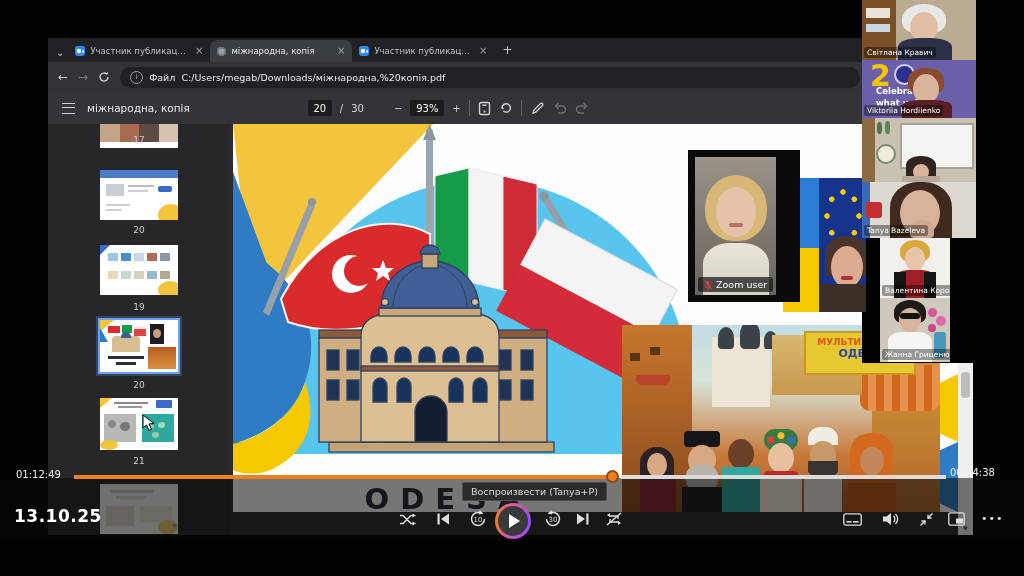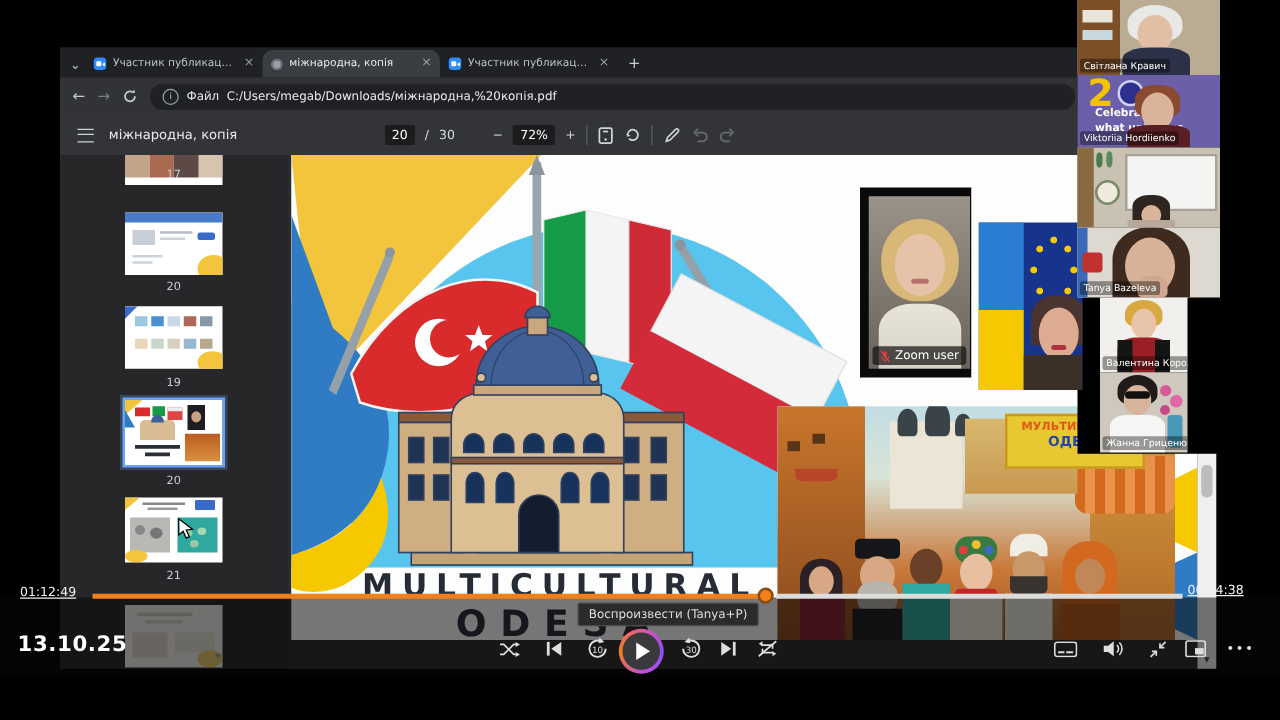--- a/index.html
+++ b/index.html
@@ -38,21 +38,21 @@
   .vthumb{left:3px;top:248px;width:9px;height:26px;background:#bdbdbd;border-radius:4px;position:absolute;}
   .thumb{left:52px;width:78px;background:#fff;position:absolute;overflow:hidden;}
   .tlab{width:78px;left:52px;text-align:center;color:#c9cdd2;font-size:9px;position:absolute;}
   .thumb.sel{outline:2px solid #6aa2f8;box-shadow:0 0 0 4px rgba(106,162,248,.25);}
   
   .tile{overflow:hidden;z-index:8;background:#222;}
   .pname{position:absolute;left:2px;bottom:2px;background:rgba(0,0,0,.38);color:#fff;font-size:7.5px;padding:1px 3px;border-radius:2px;display:flex;gap:2px;align-items:center;white-space:nowrap;}
   .face{position:absolute;border-radius:50%;}
   
   .dim{left:0;top:478px;width:1024px;height:62px;background:rgba(8,8,8,.55);z-index:20;}
-  .timelab{color:#f0f0f0;font-size:10px;z-index:22;text-decoration:underline;}
+  .timelab{color:#f0f0f0;font-size:10px;z-index:22;}
   .barO{left:74px;top:475px;width:534px;height:4px;background:#f08019;z-index:21;}
   .barS{left:621px;top:475px;width:325px;height:4px;background:#dcdcdc;z-index:21;}
   .knob{left:606px;top:470px;width:13px;height:13px;border-radius:50%;background:#f08019;border:2.5px solid #8a4a10;box-sizing:border-box;z-index:22;}
   .tooltip{left:462px;top:482px;background:#2b2b2b;border:1px solid #4d4d4d;color:#ddd;font-size:9.5px;padding:3px 8px;border-radius:2px;z-index:23;white-space:nowrap;}
   .pico{z-index:22;}
   .playbtn{left:495px;top:503px;width:36px;height:36px;border-radius:50%;z-index:22;
            background:conic-gradient(#e8589a,#8f4bff,#c84fd8,#f08019,#e8589a);display:flex;align-items:center;justify-content:center;}
   .playbtn .inner{width:30px;height:30px;border-radius:50%;background:#3a3a3c;display:flex;align-items:center;justify-content:center;}
   .ptri{width:0;height:0;border-left:11px solid #fff;border-top:7px solid transparent;border-bottom:7px solid transparent;margin-left:3px;}
   .wline{color:rgba(255,255,255,.45);z-index:22;}
@@ -104,21 +104,21 @@
 
     <div class="abs pdfbar">
       <div class="burger"></div>
       <span class="pdftitle">міжнародна, копія</span>
       <div style="display:flex;align-items:center;gap:8px;margin-left:118px;">
         <span class="pgbox">20</span>
         <span>/</span>
         <span>30</span>
         <span style="width:14px;"></span>
         <span class="tbico">−</span>
-        <span class="zbox">72%</span>
+        <span class="zbox">93%</span>
         <span class="tbico">+</span>
         <span class="vsep"></span>
         <svg width="13" height="15" viewBox="0 0 13 15">
             <rect x="1.5" y="1.5" width="10" height="12" rx="1.5" fill="none" stroke="#cfd3d8" stroke-width="1.4"></rect>
             <circle cx="6.5" cy="10.5" r="1" fill="#cfd3d8"></circle>
             <rect x="4.5" y="3.5" width="4" height="1.4" fill="#cfd3d8"></rect>
           </svg>
         <svg width="14" height="14" viewBox="0 0 14 14">
             <path d="M3 7a4.2 4.2 0 1 1 1.3 3" stroke="#cfd3d8" stroke-width="1.4" fill="none"></path>
             <path d="M2.2 6 3 8.6 5.4 7.3" fill="#cfd3d8"></path>
@@ -297,21 +297,20 @@
               <rect x="189" y="130" width="16" height="14" fill="#caa87e"></rect>
               <path d="M187,130 a10,9 0 0 1 20,0 z" fill="#3f5f95"></path>
               <circle cx="152" cy="178" r="3.5" fill="#dcc093"></circle>
                 <circle cx="242" cy="178" r="3.5" fill="#dcc093"></circle>
             </g>
 
             <polygon points="725,250 725,318 655,285" fill="#f5c800"></polygon>
             <polygon points="725,318 725,388 650,352" fill="#2f7cc4"></polygon>
           </svg>
 
-          <div class="abs" style="left:40px;top:330px;width:350px;text-align:center;color:#262b36;font-size:25px;font-weight:600;letter-spacing:7px;">MULTICULTURAL</div>
           <div class="abs" style="left:40px;top:358px;width:350px;text-align:center;color:#262b36;font-size:29px;font-weight:600;letter-spacing:11px;">ODESA</div>
 
           <div class="abs" style="left:389px;top:201px;width:318px;height:187px;overflow:hidden;background:linear-gradient(#c2dde4 0%,#d8e4d8 30%,#c87838 70%,#a85828 100%);">
             <div class="abs" style="left:0;top:0;width:70px;height:187px;background:linear-gradient(#c8762c,#8a4a1e);"></div>
             <div class="abs" style="left:8px;top:28px;width:10px;height:8px;background:#5a3416;"></div>
             <div class="abs" style="left:28px;top:22px;width:10px;height:8px;background:#5a3416;"></div>
             <div class="abs" style="left:14px;top:50px;width:34px;height:10px;background:#b8442a;border-radius:0 0 6px 6px;"></div>
             <div class="abs" style="left:250px;top:0;width:68px;height:187px;background:linear-gradient(#d8a040,#b06828);"></div>
             <div class="abs" style="left:238px;top:40px;width:80px;height:46px;background:repeating-linear-gradient(90deg,#d2691e 0 8px,#e8924a 8px 16px);border-radius:0 0 10px 10px;"></div>
             <div class="abs" style="left:90px;top:12px;width:58px;height:70px;background:#ece4d4;"></div>
@@ -370,21 +369,21 @@
       radial-gradient(circle at 78% 78%,#f5c800 2.5px,transparent 3px),
       radial-gradient(circle at 22% 22%,#f5c800 2.5px,transparent 3px),
       radial-gradient(circle at 10% 50%,#f5c800 2.5px,transparent 3px),
       radial-gradient(circle at 22% 78%,#f5c800 2.5px,transparent 3px);"></div>
     <div class="abs" style="left:42px;top:58px;width:44px;height:40px;background:#4a3430;border-radius:45% 45% 0 0;"></div>
     <div class="face" style="left:48px;top:68px;width:32px;height:42px;background:#ddab90;"></div>
     <div class="abs" style="left:58px;top:98px;width:12px;height:4px;background:#b03040;border-radius:2px;"></div>
     <div class="abs" style="left:36px;top:106px;width:47px;height:28px;background:#3a3028;"></div>
   </div>
 
-  <div class="abs" style="left:688px;top:150px;width:89px;height:152px;z-index:7;background:#0a0a0a;padding:0;">
+  <div class="abs" style="left:688px;top:150px;width:112px;height:152px;z-index:7;background:#0a0a0a;padding:0;">
     <div class="abs" style="left:7px;top:7px;width:81px;height:138px;background:linear-gradient(#99938a,#7c766d 60%,#6a645c);overflow:hidden;">
       <div class="abs" style="left:10px;top:18px;width:62px;height:66px;background:#d9b877;border-radius:50% 50% 45% 45%;"></div>
       <div class="face" style="left:21px;top:30px;width:40px;height:50px;background:#e6c3a8;"></div>
       <div class="abs" style="left:34px;top:66px;width:14px;height:4px;background:#b5706a;border-radius:2px;"></div>
       <div class="abs" style="left:8px;top:86px;width:66px;height:52px;background:linear-gradient(#e8e4da,#d6d2c6);border-radius:40% 40% 0 0;"></div>
     </div>
     <div class="abs" style="left:10px;bottom:10px;background:rgba(20,20,20,.72);border-radius:3px;padding:2px 6px;display:flex;align-items:center;gap:4px;">
       <svg width="8" height="10" viewBox="0 0 8 10">
           <rect x="2.6" y="1" width="2.8" height="5" rx="1.4" fill="#e04040"></rect>
           <path d="M1.2 5.2a2.8 2.8 0 0 0 5.6 0M4 8v1.6" stroke="#e04040" stroke-width="0.9" fill="none"></path>

